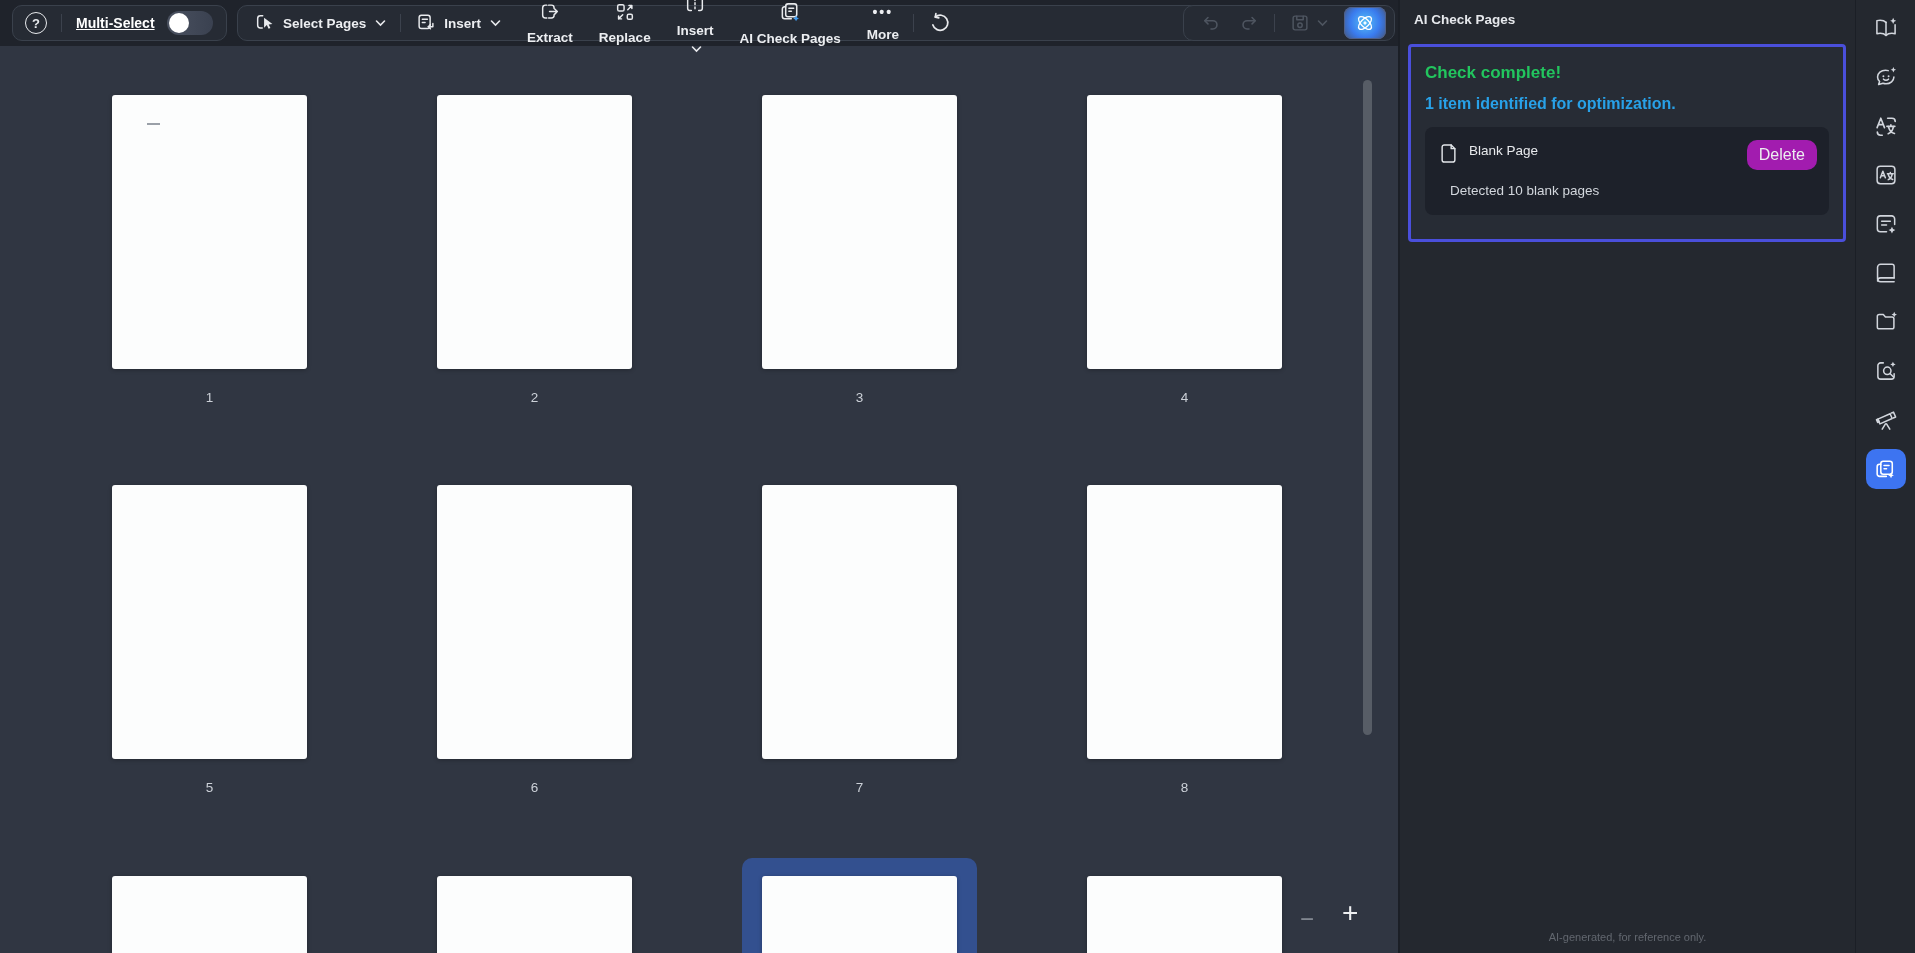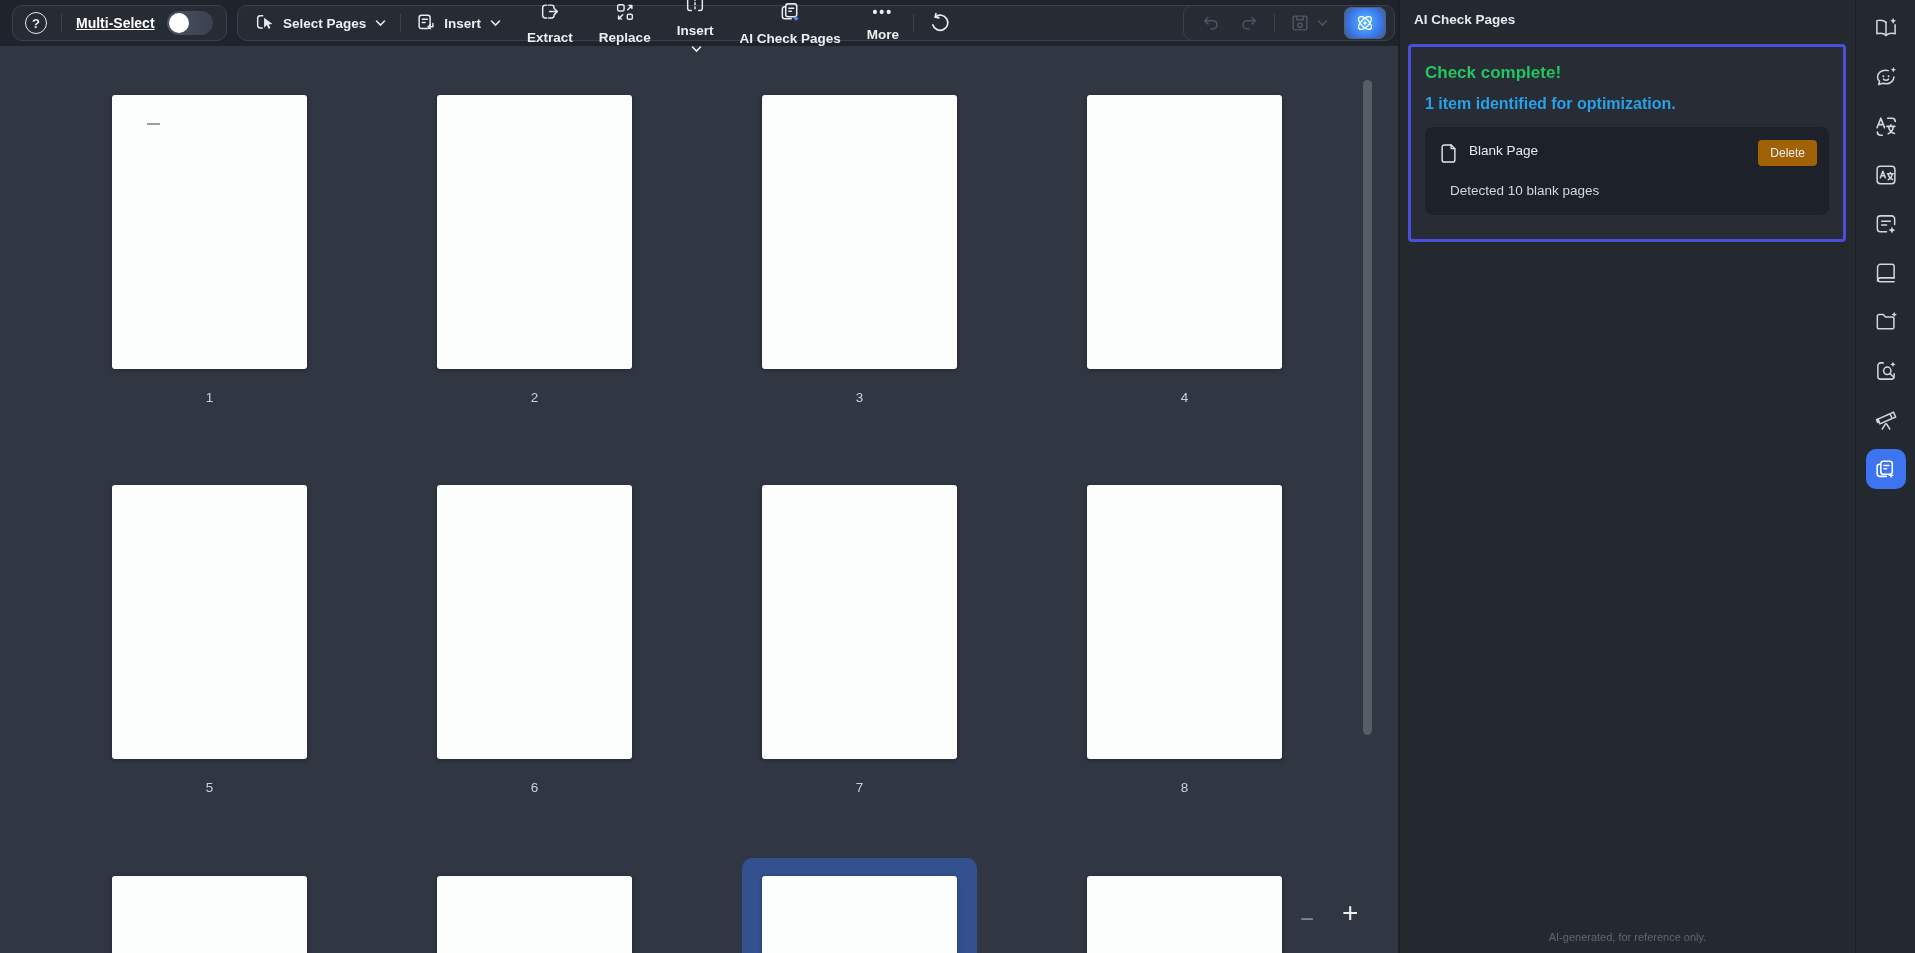--- a/index.html
+++ b/index.html
@@ -60,22 +60,22 @@
     font-weight:700; }
   .result-box { position:absolute; left:8px; top:44px; width:438px; height:198px;
     background:#272c35; border:3px solid #4a4fdb; border-radius:4px; padding:14px 14px; }
   .rb-head { color:#22c55e; font-size:17px; font-weight:700; margin-top:2px; }
   .rb-sub  { color:#28a1e8; font-size:16px; font-weight:700; margin-top:12px; }
   .rb-card { margin-top:14px; height:88px; background:#1d212a; border-radius:8px;
     position:relative; }
   .rb-card .docline { position:absolute; left:14px; top:16px; display:flex;
     align-items:flex-start; gap:11px; }
   .rb-card .doc-title { color:#e8eaed; font-size:13.5px; }
-  .delete-btn { position:absolute; right:12px; top:13px; background:#a16207; color:#eceef0;
-    font-size:12px; border:none; border-radius:4px; padding:6px 12px; cursor:pointer;
+  .delete-btn { position:absolute; right:12px; top:13px; background:#a21caf; color:#eceef0;
+    font-size:16px; border:none; border-radius:10px; padding:6px 12px; cursor:pointer;
     font-family:inherit; }
   .rb-desc { position:absolute; left:25px; top:56px; color:#d3d7dd; font-size:13.5px; }
   .panel-footer { position:absolute; left:0; top:931px; width:455px; text-align:center;
     color:#62676f; font-size:11px; }
 
   
   .sidebar { position:absolute; left:1855px; top:0; width:60px; height:953px;
     background:#24282f; border-left:1px solid #1b1f26; display:flex; flex-direction:column;
     align-items:center; padding-top:8px; }
   .sb-item { width:40px; height:40px; margin-bottom:9px; border-radius:10px; display:flex;

